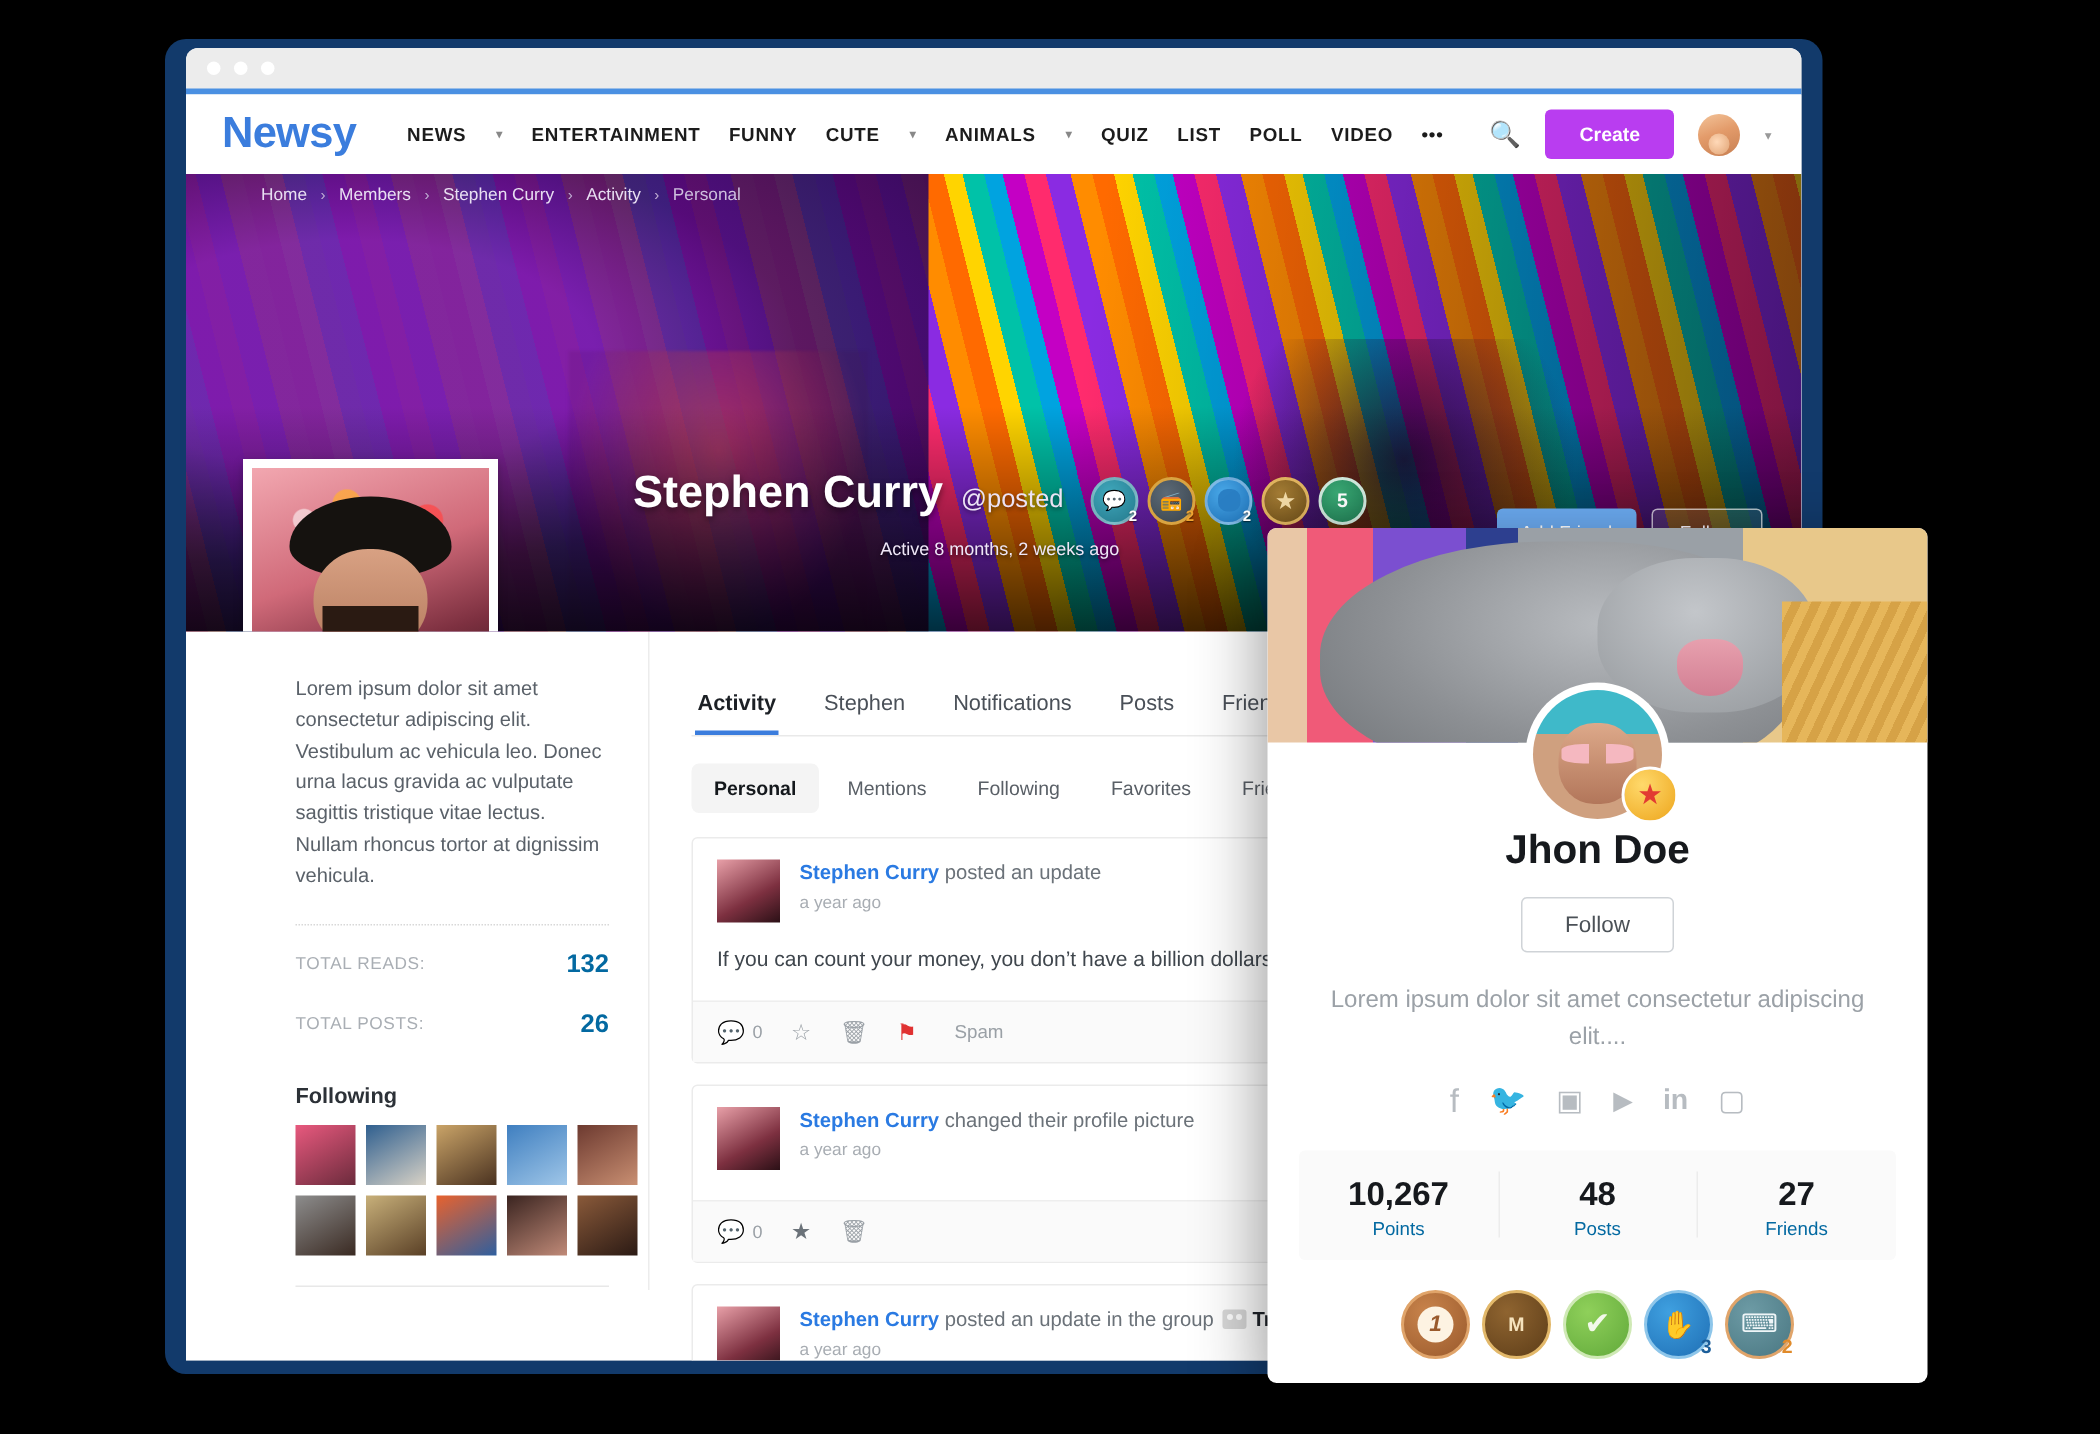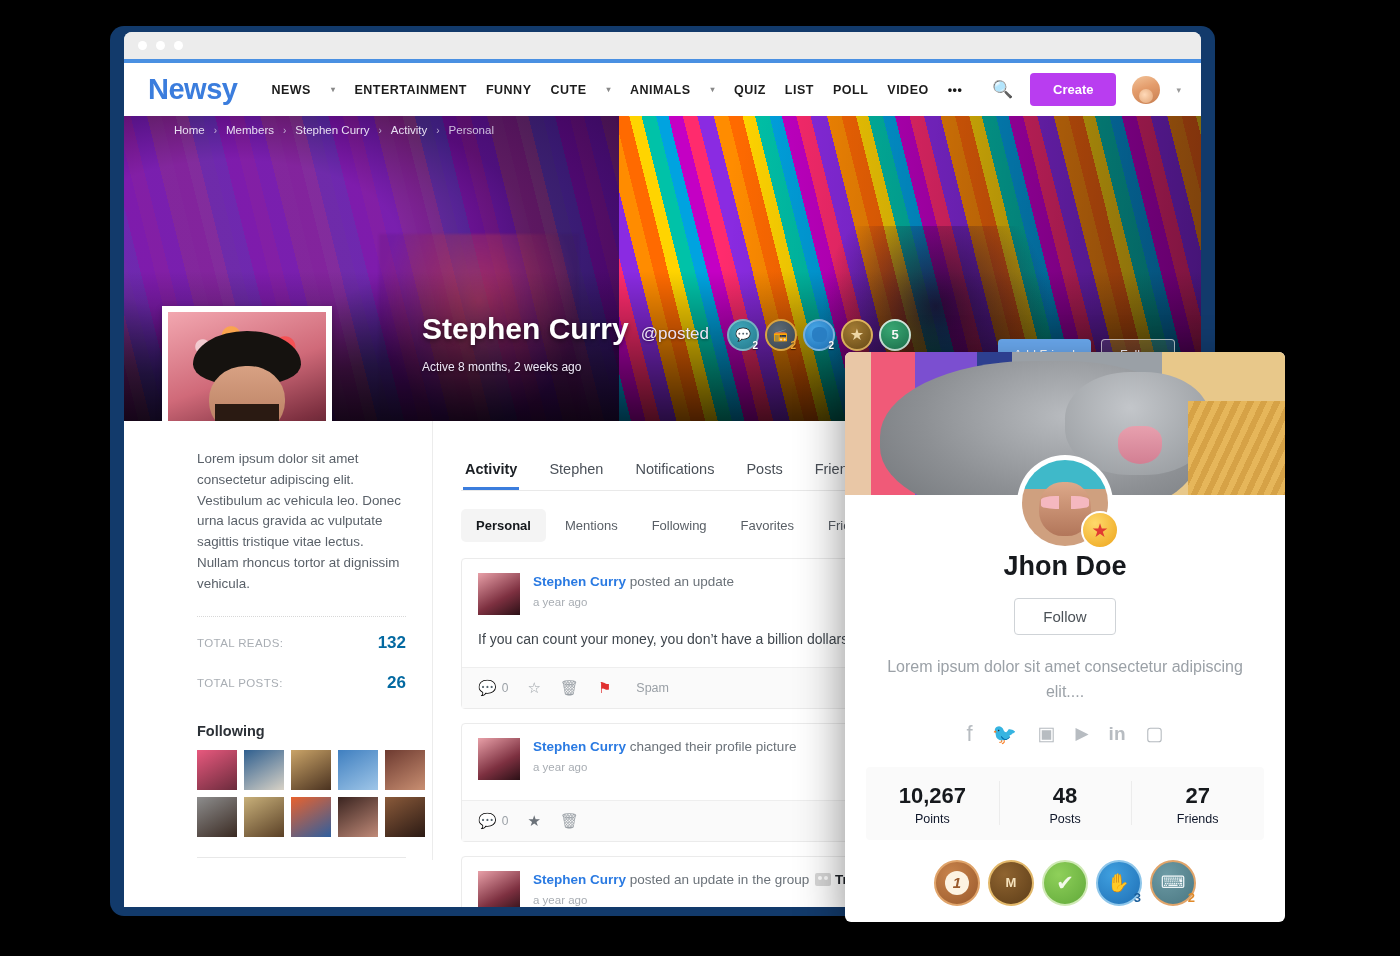--- a/index.html
+++ b/index.html
@@ -81,21 +81,21 @@
 
   .profile-head { position:absolute; left:298px; top:196px; z-index:5; }
   .p-name-row { display:flex; align-items:baseline; gap:12px; }
   .p-name { font-size:30px; font-weight:bold; color:#fff; text-shadow:0 2px 5px rgba(0,0,0,.5); }
   .p-handle { font-size:17px; color:#ece3f5; text-shadow:0 1px 3px rgba(0,0,0,.5); }
   .p-badges { display:flex; align-items:center; gap:6px; margin-left:6px; }
   .pb { width:32px; height:32px; border-radius:50%; position:relative; display:flex; align-items:center;
      justify-content:center; font-size:14px; color:#fff; border:2px solid rgba(255,255,255,.35); }
   .pb .cnt { position:absolute; right:-1px; bottom:-2px; font-size:10px; font-weight:bold; color:#fff;
      text-shadow:0 1px 1px rgba(0,0,0,.6); }
-  .p-active { margin-top:9px; font-size:12px; color:#efe7f7; text-shadow:0 1px 3px rgba(0,0,0,.6); }
+  .p-active { margin-top:9px; font-size:12px; color:#efe7f7; text-shadow:0 1px 3px rgba(0,0,0,.6);text-align:center; }
 
   .cover-actions { position:absolute; right:26px; bottom:50px; display:flex; gap:10px; z-index:5; }
   .btn-add { background:#6aa9ef; color:#fff; border:none; border-radius:4px; font-size:12.5px;
     padding:8px 16px; cursor:pointer; font-family:inherit; }
   .btn-follow { background:rgba(255,255,255,.10); color:#f2eef7; border:1px solid rgba(255,255,255,.65);
     border-radius:4px; font-size:12.5px; padding:8px 18px; cursor:pointer; font-family:inherit; }
 
   
   .body-wrap { display:flex; background:#fff; height:439px;margin-left:47px; }
   .sidebar { width:262px; padding:28px 26px 0 26px; border-right:1px solid #ececec; }
@@ -165,21 +165,21 @@
   .fc-name { font-size:27px; font-weight:bold; color:#16191d; }
   .fc-follow { margin:16px auto 0; display:block; background:#fff; border:1px solid #cfd3d7;
     border-radius:4px; font-size:15px; color:#4b5157; padding:9px 28px; cursor:pointer; font-family:inherit; }
   .fc-bio { margin-top:20px; font-size:16px; line-height:1.55; color:#9ba1a7; }
   .fc-socials { margin-top:16px; display:flex; justify-content:center; gap:20px; color:#b7bcc1; font-size:22px; }
   .fc-soc { cursor:pointer; display:flex; align-items:center; }
   .fc-stats { margin-top:20px; display:flex; background:#fafafa; border-radius:4px; }
   .fc-stat { flex:1; padding:16px 0 14px; position:relative; }
   .fc-stat + .fc-stat::before { content:""; position:absolute; left:0; top:20%; height:60%; width:1px; background:#ececec; }
   .fc-num { font-size:22px; font-weight:bold; color:#16191d; }
-  .fc-lab { font-size:12.5px; color:#0f172a; margin-top:3px; }
+  .fc-lab { font-size:12.5px; color:#0369a1; margin-top:3px; }
   .fc-badges { margin-top:20px; display:flex; justify-content:center; gap:8px; padding-bottom:22px; }
   .fb { width:46px; height:46px; border-radius:50%; position:relative; display:flex;
     align-items:center; justify-content:center; font-size:20px; color:#fff; }
   .fb .cnt { position:absolute; right:-1px; bottom:-1px; font-size:13px; font-weight:bold; }
 </style>
 </head>
 <body>
 
 <div id="stage">
 

